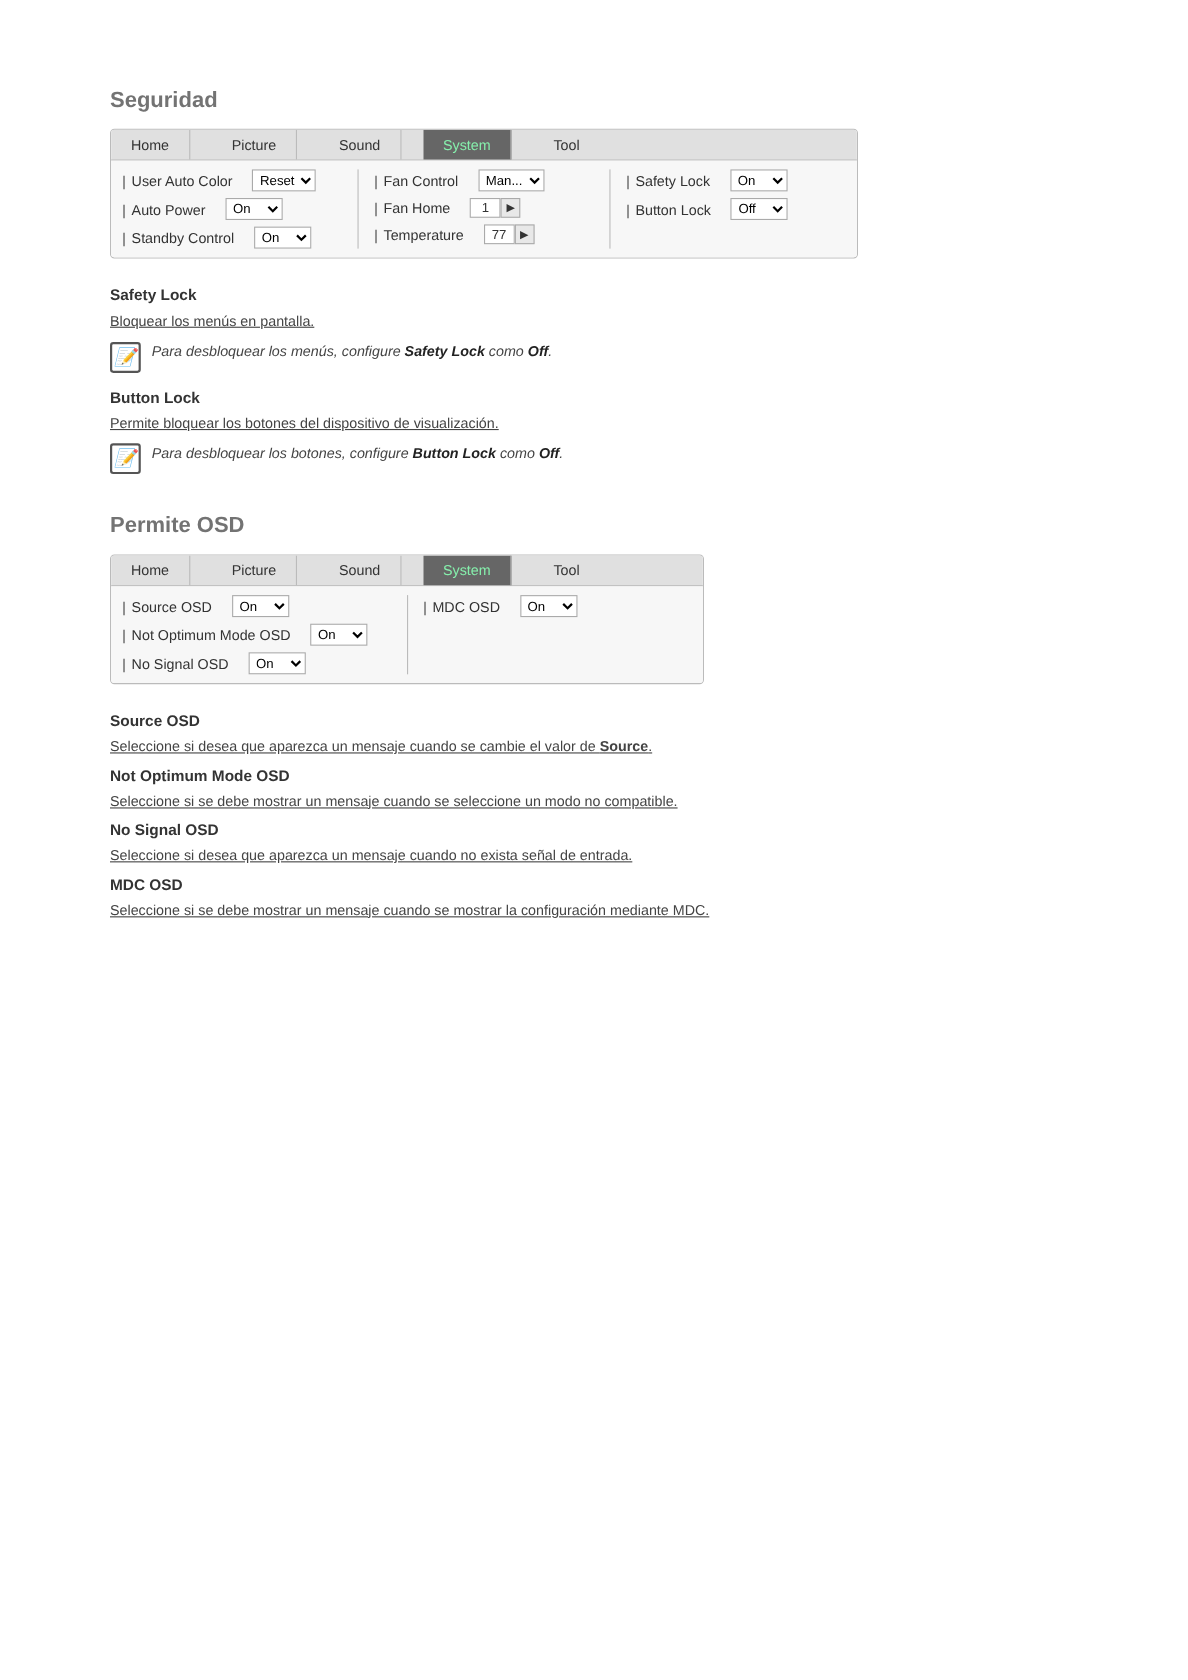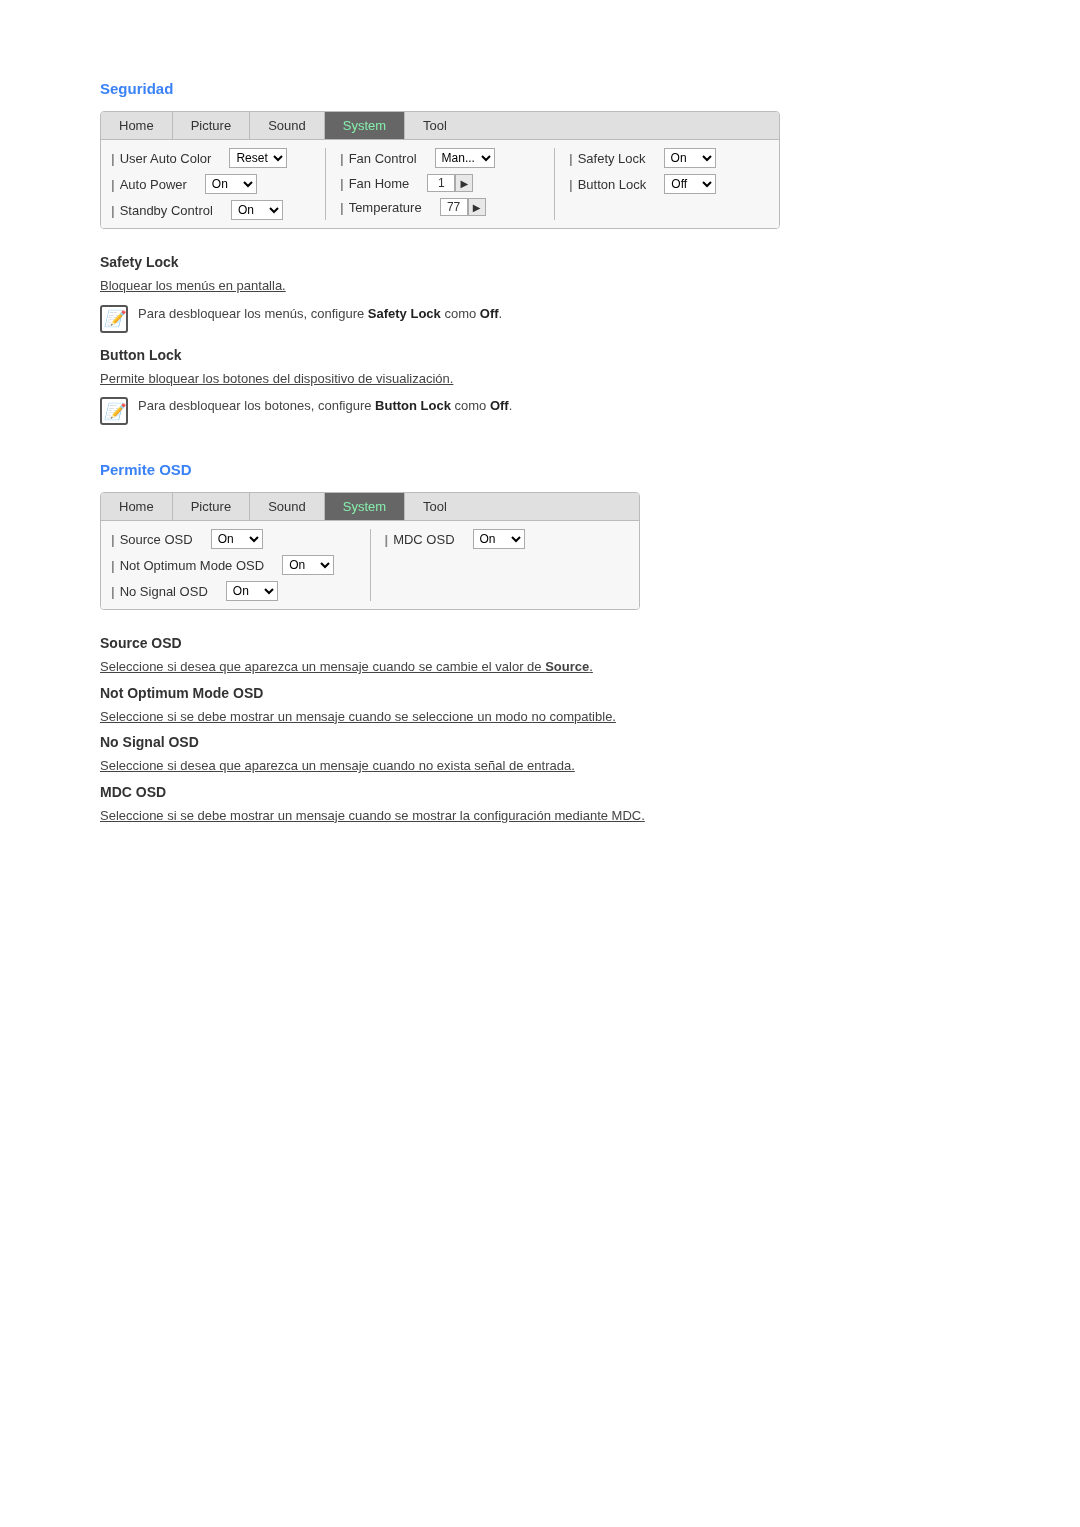--- a/index.html
+++ b/index.html
@@ -7,22 +7,22 @@
       background: #ffffff;
       font-family: Arial, sans-serif;
       font-size: 14px;
       color: #333;
       width: 1080px;
       min-height: 1527px;
       padding: 80px 100px;
     }
 
     .section-title {
-      color: #3b82f6;
-      font-size: 15px;
+      color: #737373;
+      font-size: 20px;
       font-weight: bold;
       margin-bottom: 14px;
     }
 
     
     .menu-table-wrap {
       border: 1px solid #bbb;
       border-radius: 4px;
       overflow: hidden;
       display: inline-block;
@@ -33,20 +33,21 @@
       width: 680px;
     }
     .menu-table-wrap.narrow {
       width: 540px;
     }
 
     .menu-tabs {
       display: flex;
       background: #e0e0e0;
       border-bottom: 1px solid #bbb;
+      gap: 20px;
     }
 
     .menu-tab {
       padding: 6px 18px;
       font-size: 13px;
       color: #333;
       border-right: 1px solid #bbb;
       cursor: pointer;
     }
     .menu-tab:last-child { border-right: none; }
@@ -174,20 +175,21 @@
     .note-icon-inner {
       font-size: 16px;
       font-style: italic;
       color: #555;
     }
 
     .note-text {
       font-size: 13px;
       color: #444;
       line-height: 1.5;
+      font-style: italic;
     }
 
     .note-text b {
       font-weight: bold;
       color: #222;
     }
 
     .section-gap {
       margin-bottom: 36px;
     }

